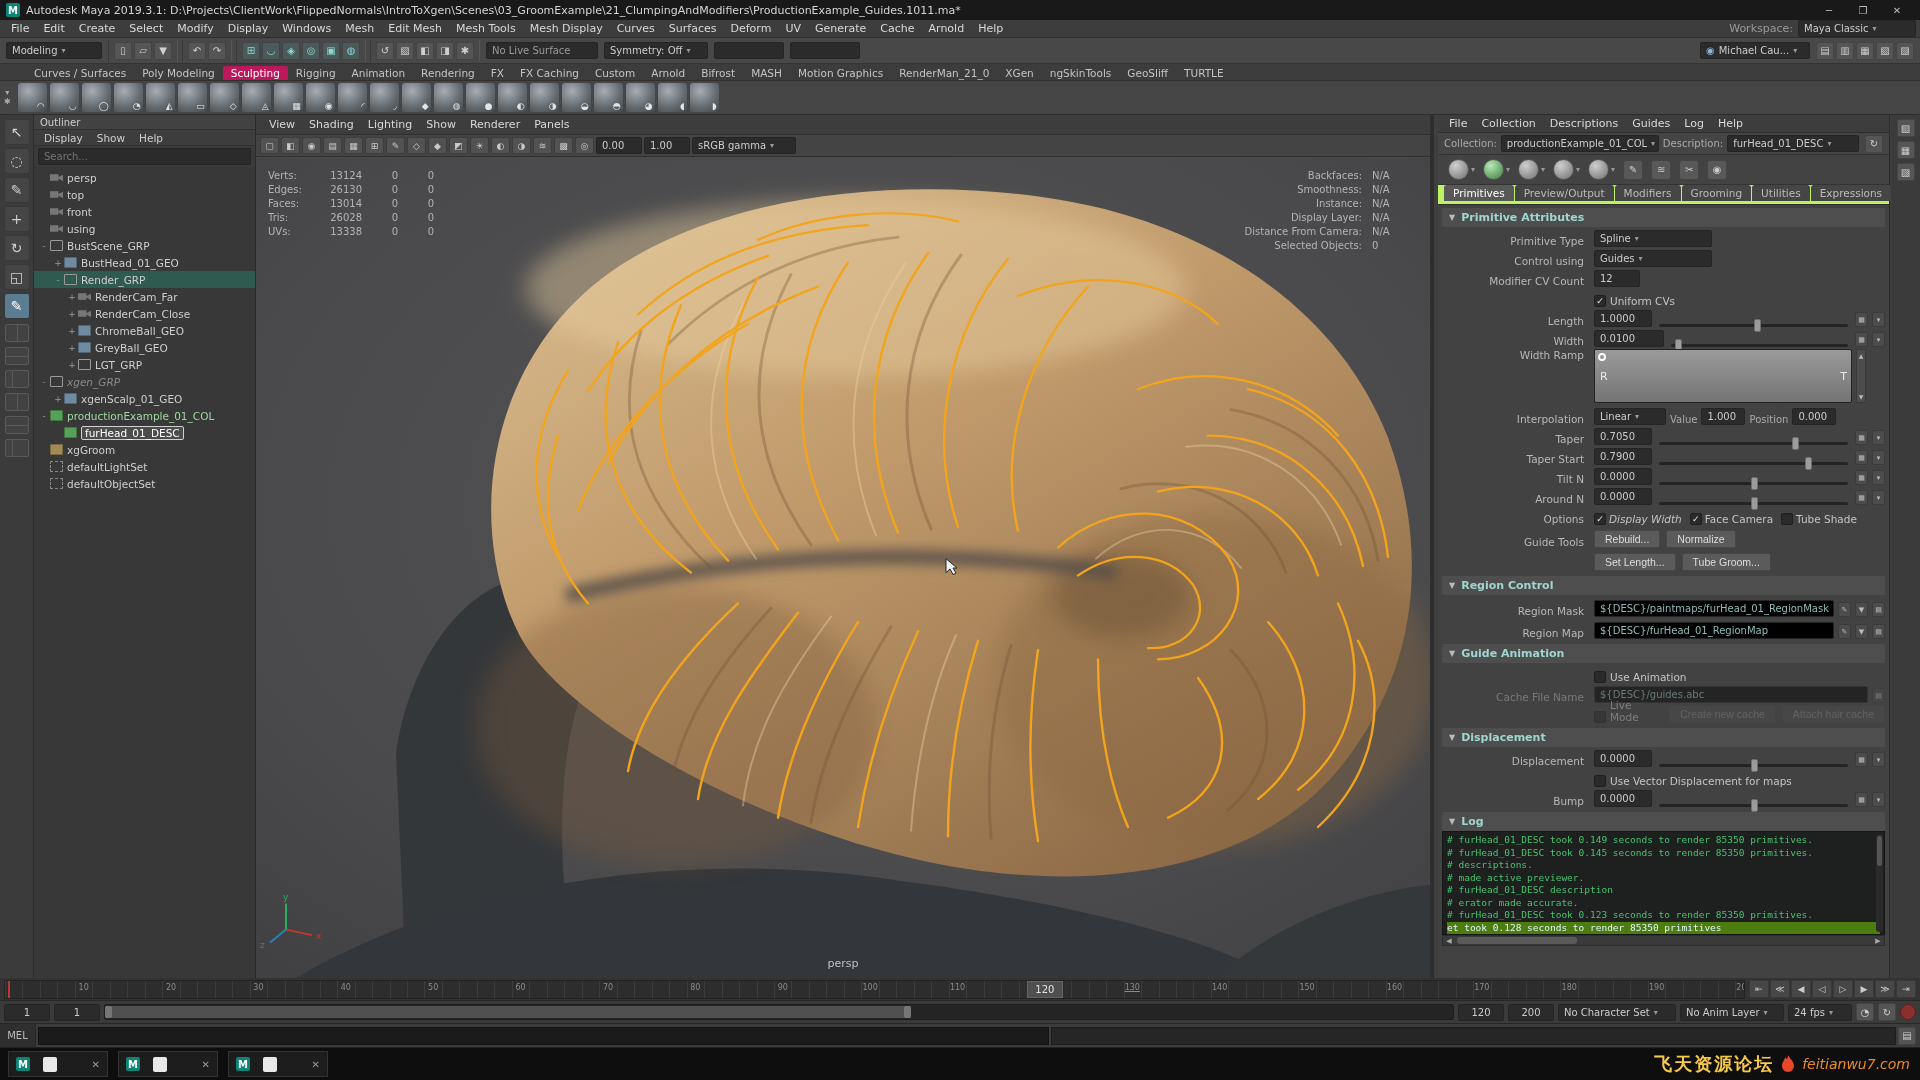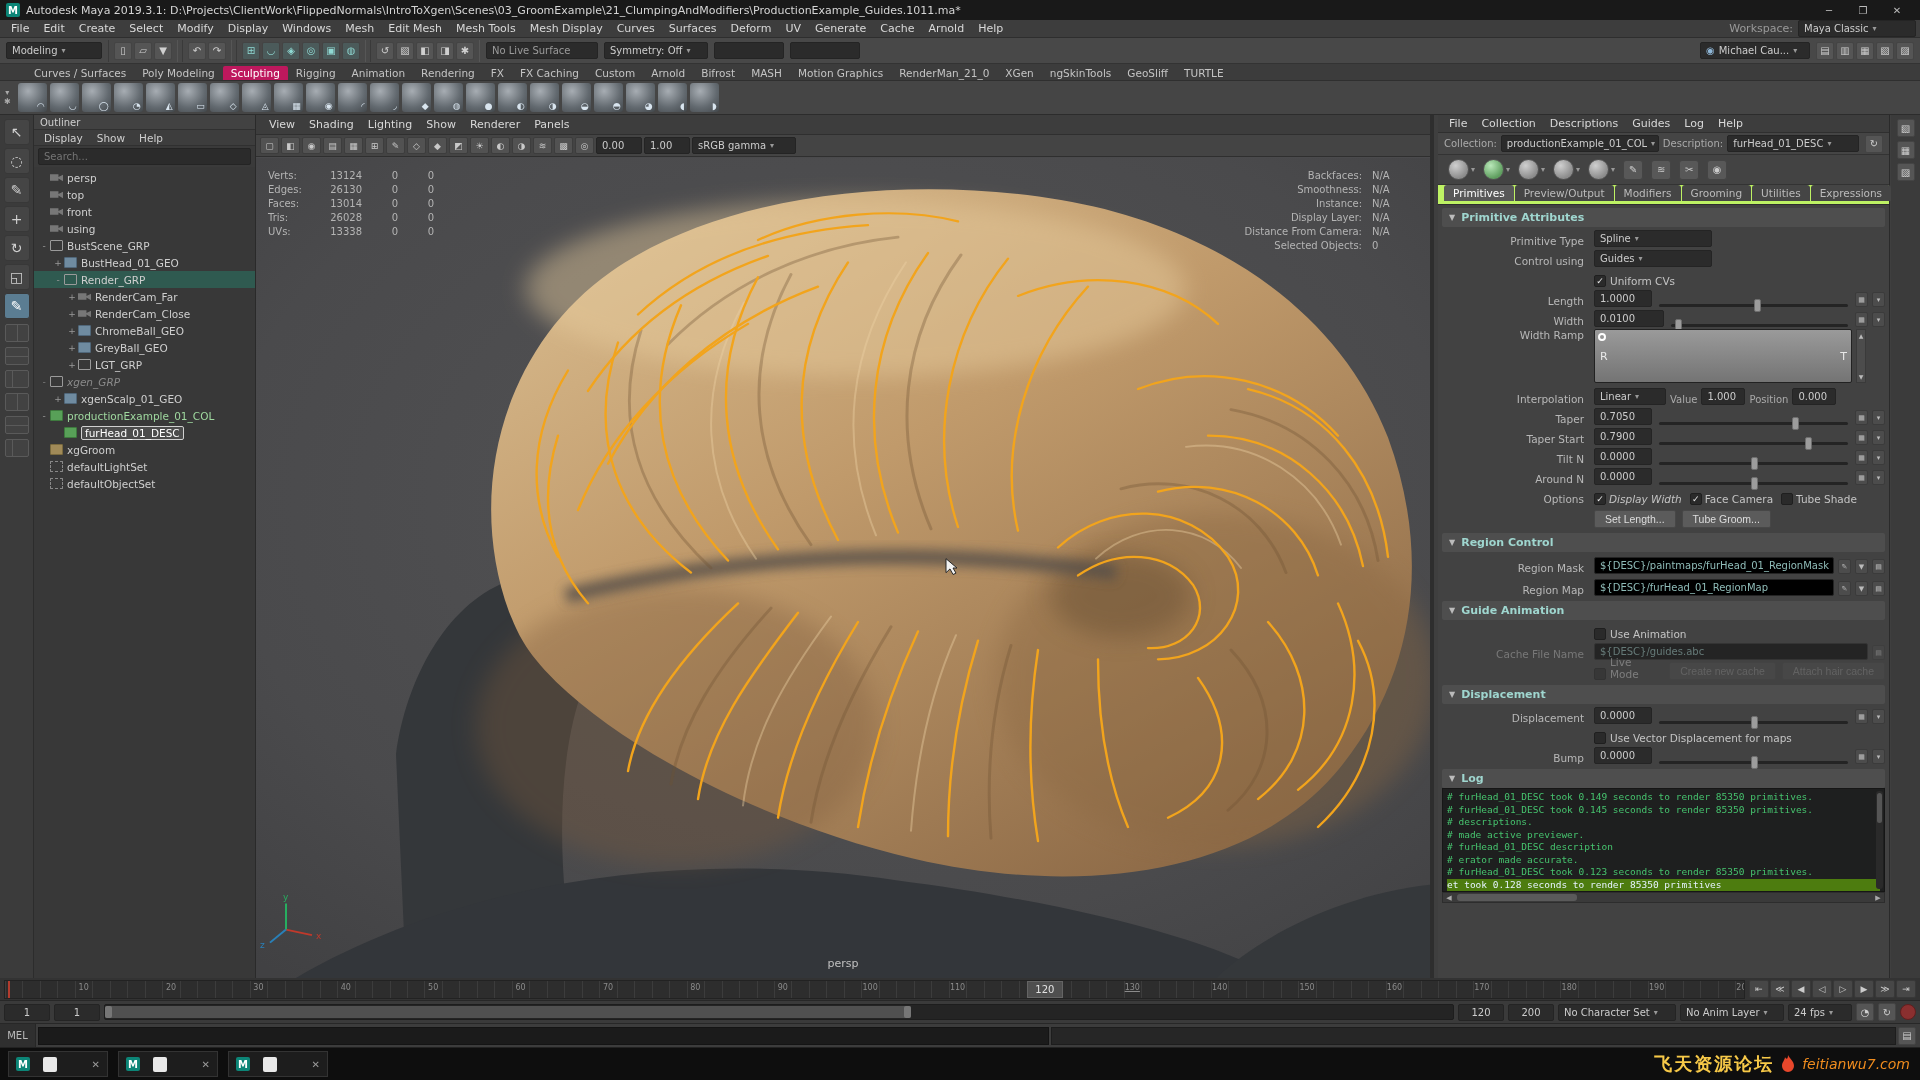--- a/index.html
+++ b/index.html
@@ -718,20 +718,26 @@
         <span class="fld" style="width:118px">
             <span>Spline</span>
             <span class="caret">▾</span>
           </span>
       </div>
       <div class="xg-row">
         <span class="xg-label">Control using</span>
         <span class="fld" style="width:118px">
             <span>Guides</span>
             <span class="caret">▾</span>
+          </span>
+      </div>
+      <div class="xg-row">
+        <span class="xg-label">Modifier CV Count</span>
+        <span class="fld" style="width:46px">
+            <span>12</span>
           </span>
       </div>
       <div class="xg-row">
         <span class="xg-label"></span>
         <span class="cb">✓</span>
         <span class="cb-label">Uniform CVs</span>
       </div>
       <div id="xgSliders1">
           <div class="xg-row">
             <span class="xg-label">Length</span>
@@ -819,20 +825,27 @@
         </div>
       <div class="xg-row">
         <span class="xg-label">Options</span>
         <span id="xgOptions" style="display:flex;align-items:center">
             <span class="cb">✓</span>
             <span class="cb-label" style="margin-left: 3px; font-style: italic;">Display Width</span>
             <span class="cb">✓</span>
             <span class="cb-label" style="margin-left: 3px;">Face Camera</span>
             <span class="cb"></span>
             <span class="cb-label" style="margin-left: 3px;">Tube Shade</span>
+          </span>
+      </div>
+      <div class="xg-row" style="height:23px">
+        <span class="xg-label">Guide Tools</span>
+        <span id="xgGuideBtns1" style="display:flex;gap:6px">
+            <button class="btn">Rebuild...</button>
+            <button class="btn">Normalize</button>
           </span>
       </div>
       <div class="xg-row" style="height:23px">
         <span class="xg-label"></span>
         <span id="xgGuideBtns2" style="display:flex;gap:6px">
             <button class="btn">Set Length...</button>
             <button class="btn">Tube Groom...</button>
           </span>
       </div>
     </div>

